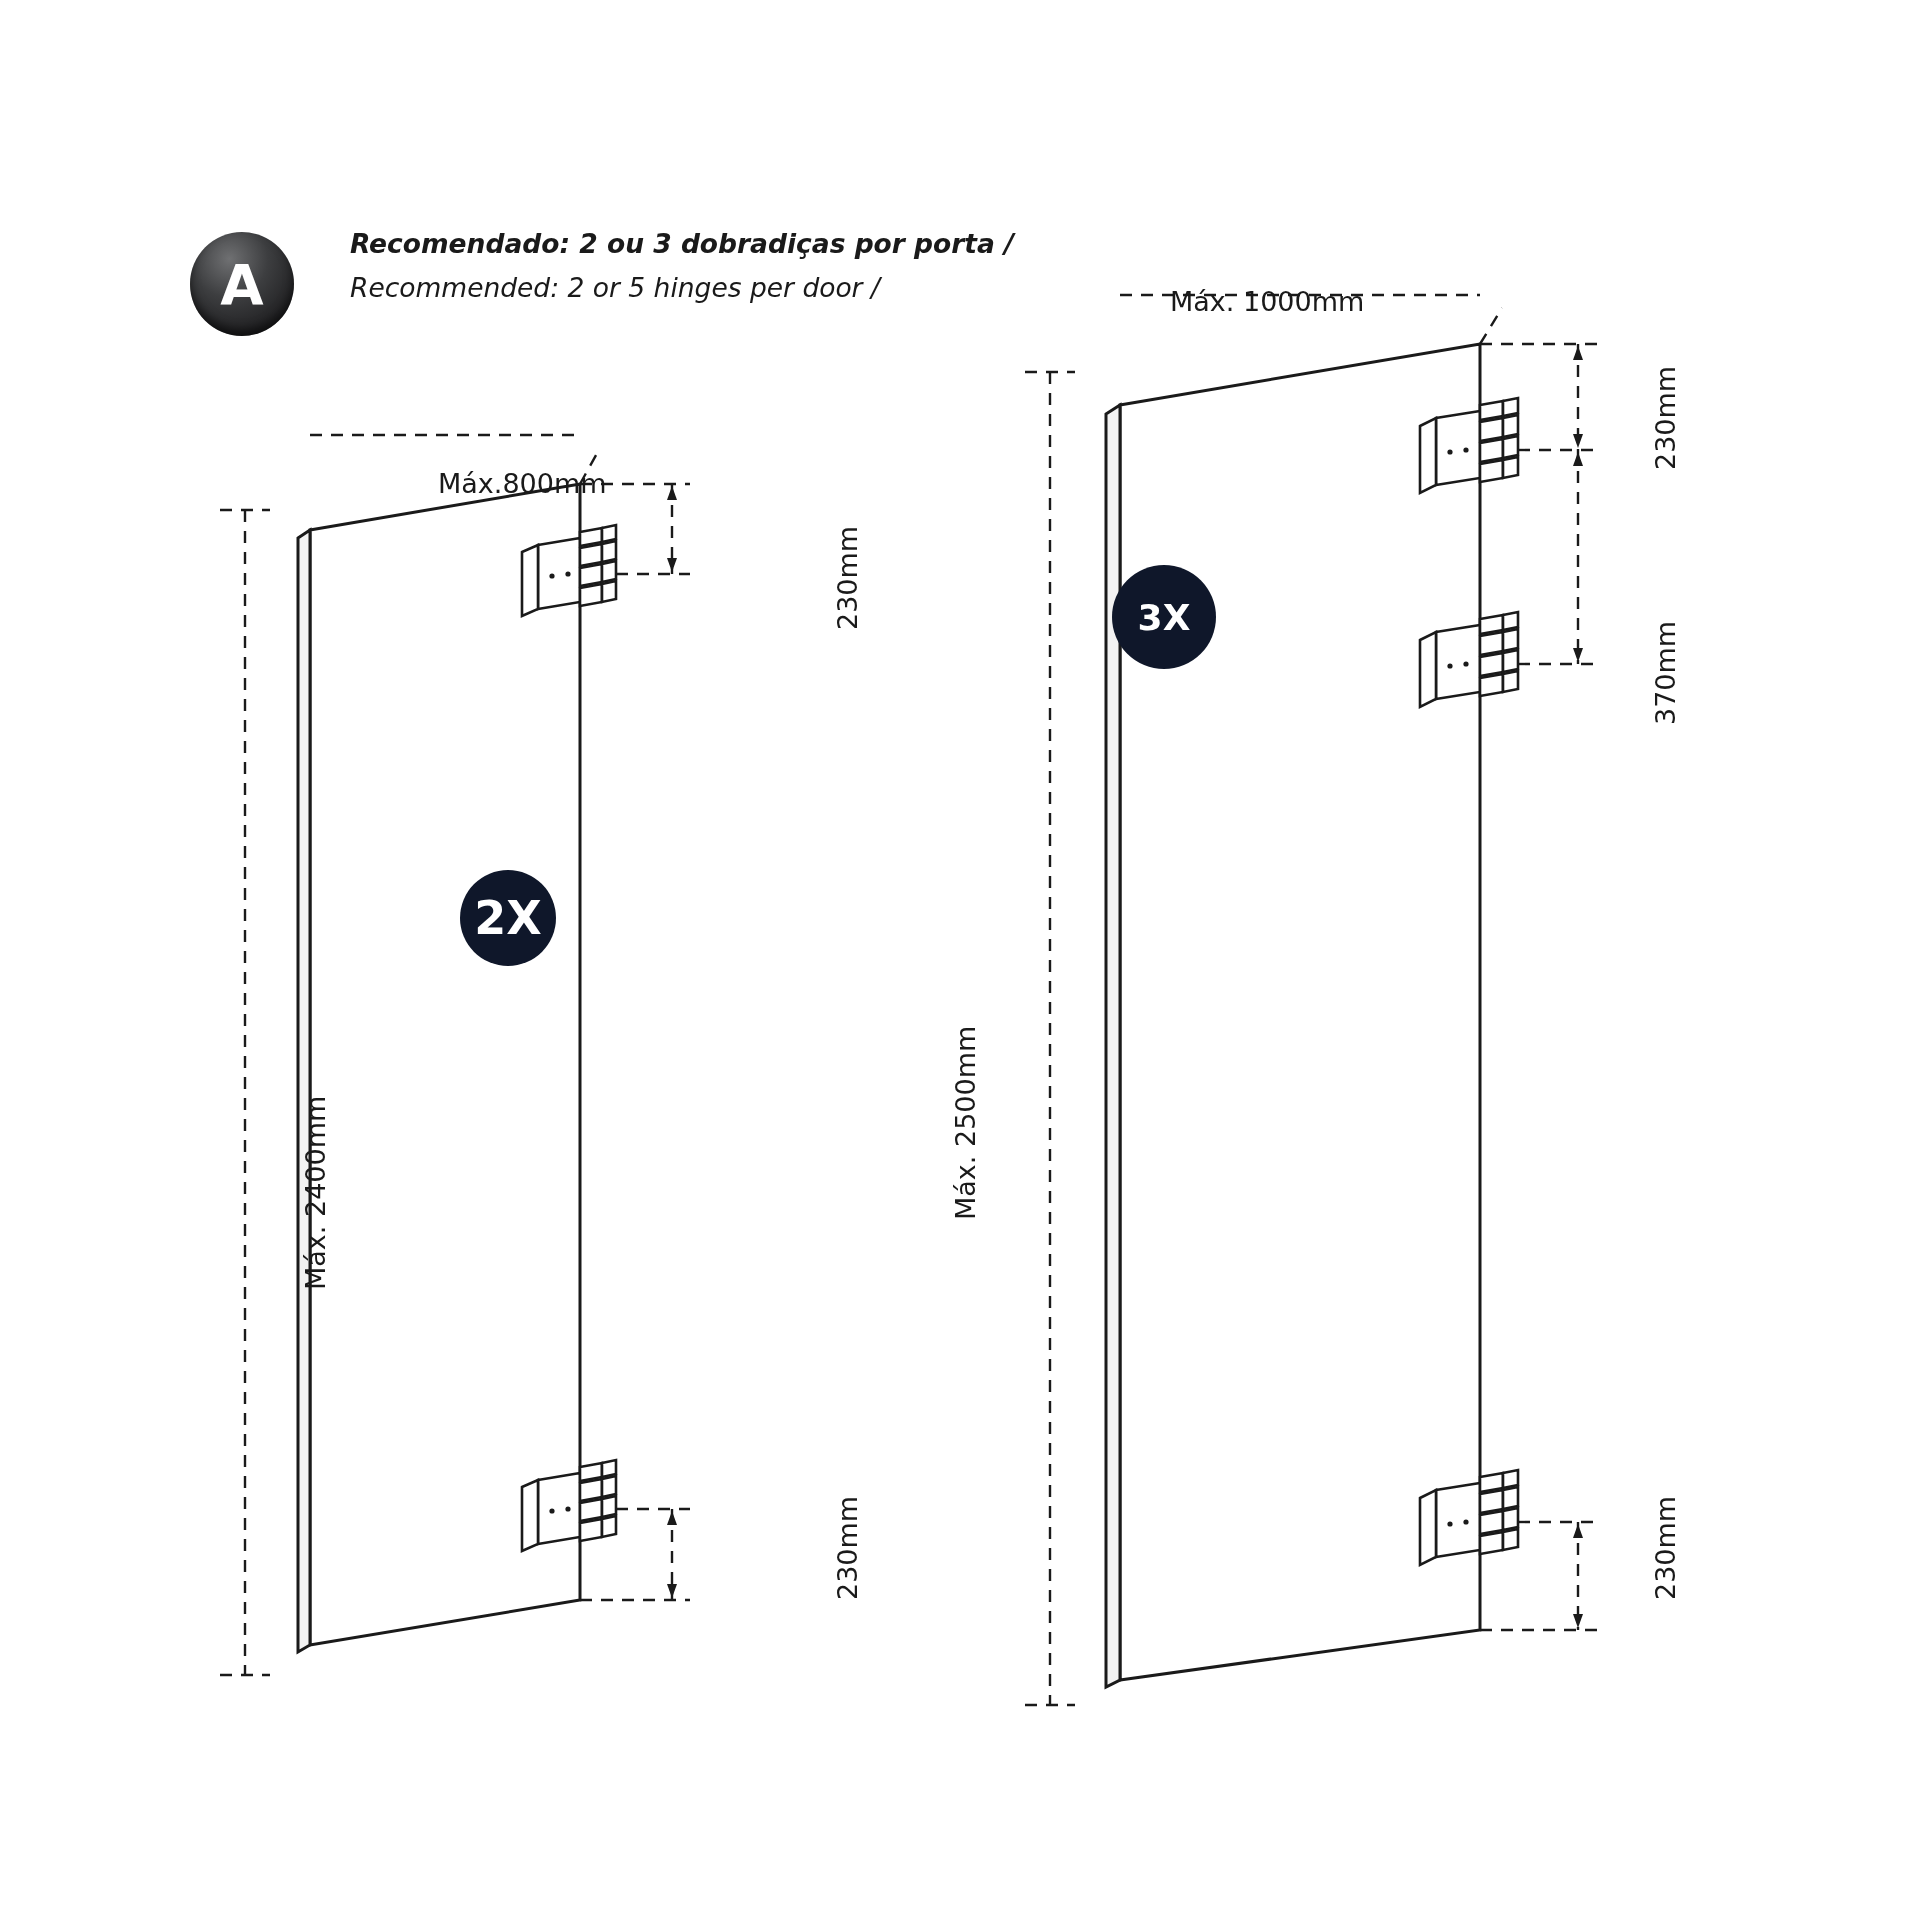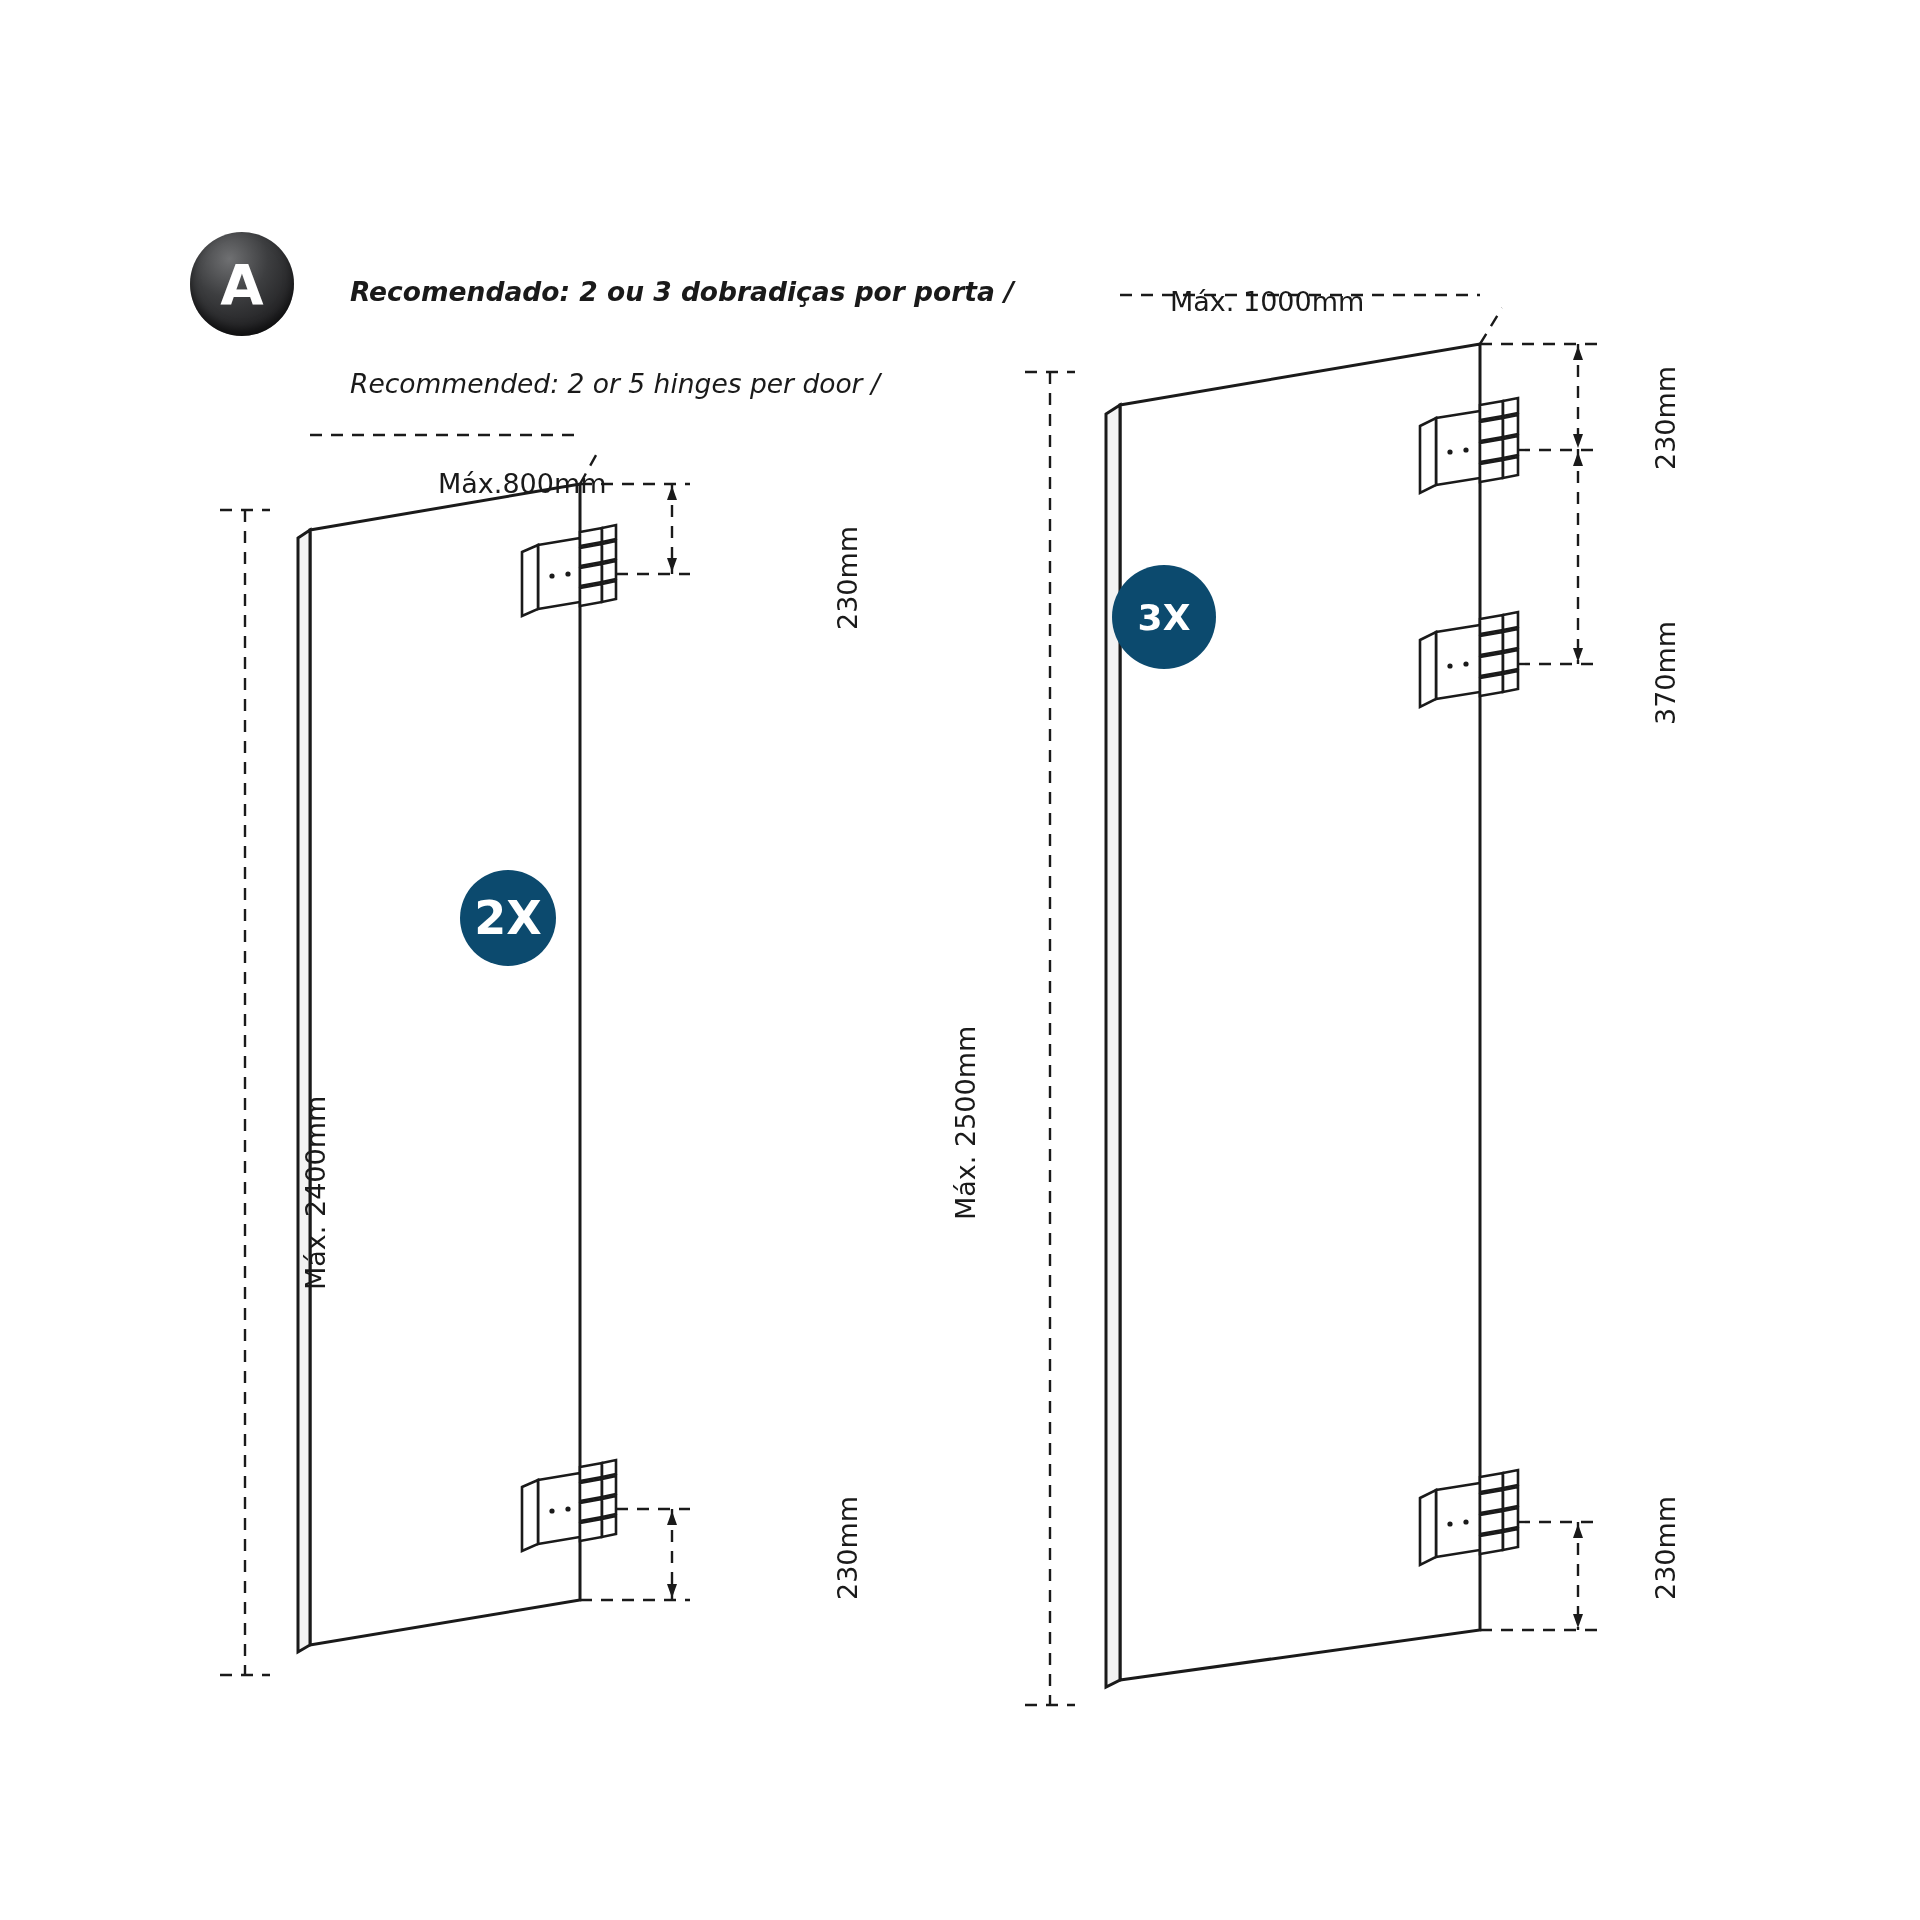--- a/index.html
+++ b/index.html
@@ -48,36 +48,35 @@
   #note-lines {
     position: absolute;
     left: 160px;
     top: 0px;
     width: 760px;
   }
   .note-line {
     font-size: 26.5px;
     line-height: 44px;
     white-space: nowrap;
-    margin-top: 48px;
   }
   .note-line.l1 { font-weight: bold; font-style: italic; }
   .note-line.l2 { font-style: italic; }
   .note-line.l3 { font-style: normal; }
 
   
   .panel-svg {
     position: absolute;
     overflow: visible;
   }
 
   .count-badge {
     position: absolute;
     border-radius: 50%;
-    background: #0c4a6e;
+    background: #0f172a;
     color: #ffffff;
     display: flex;
     align-items: center;
     justify-content: center;
     font-weight: bold;
     font-family: "DejaVu Sans", sans-serif;
   }
 
   .dim-label {
     position: absolute;

